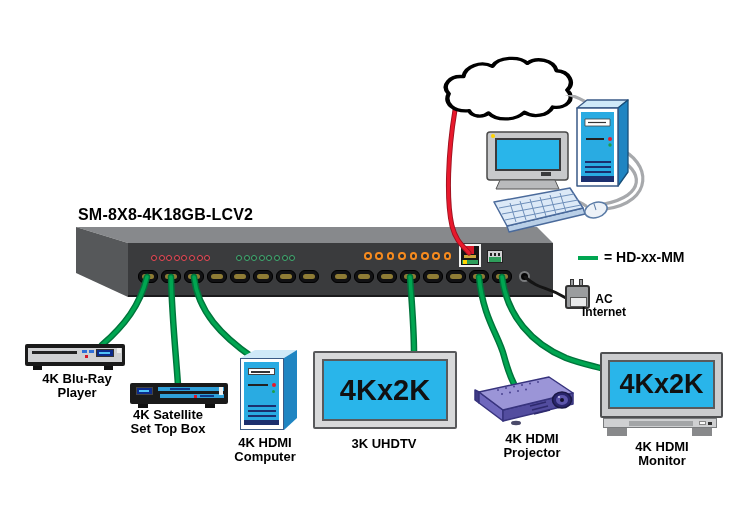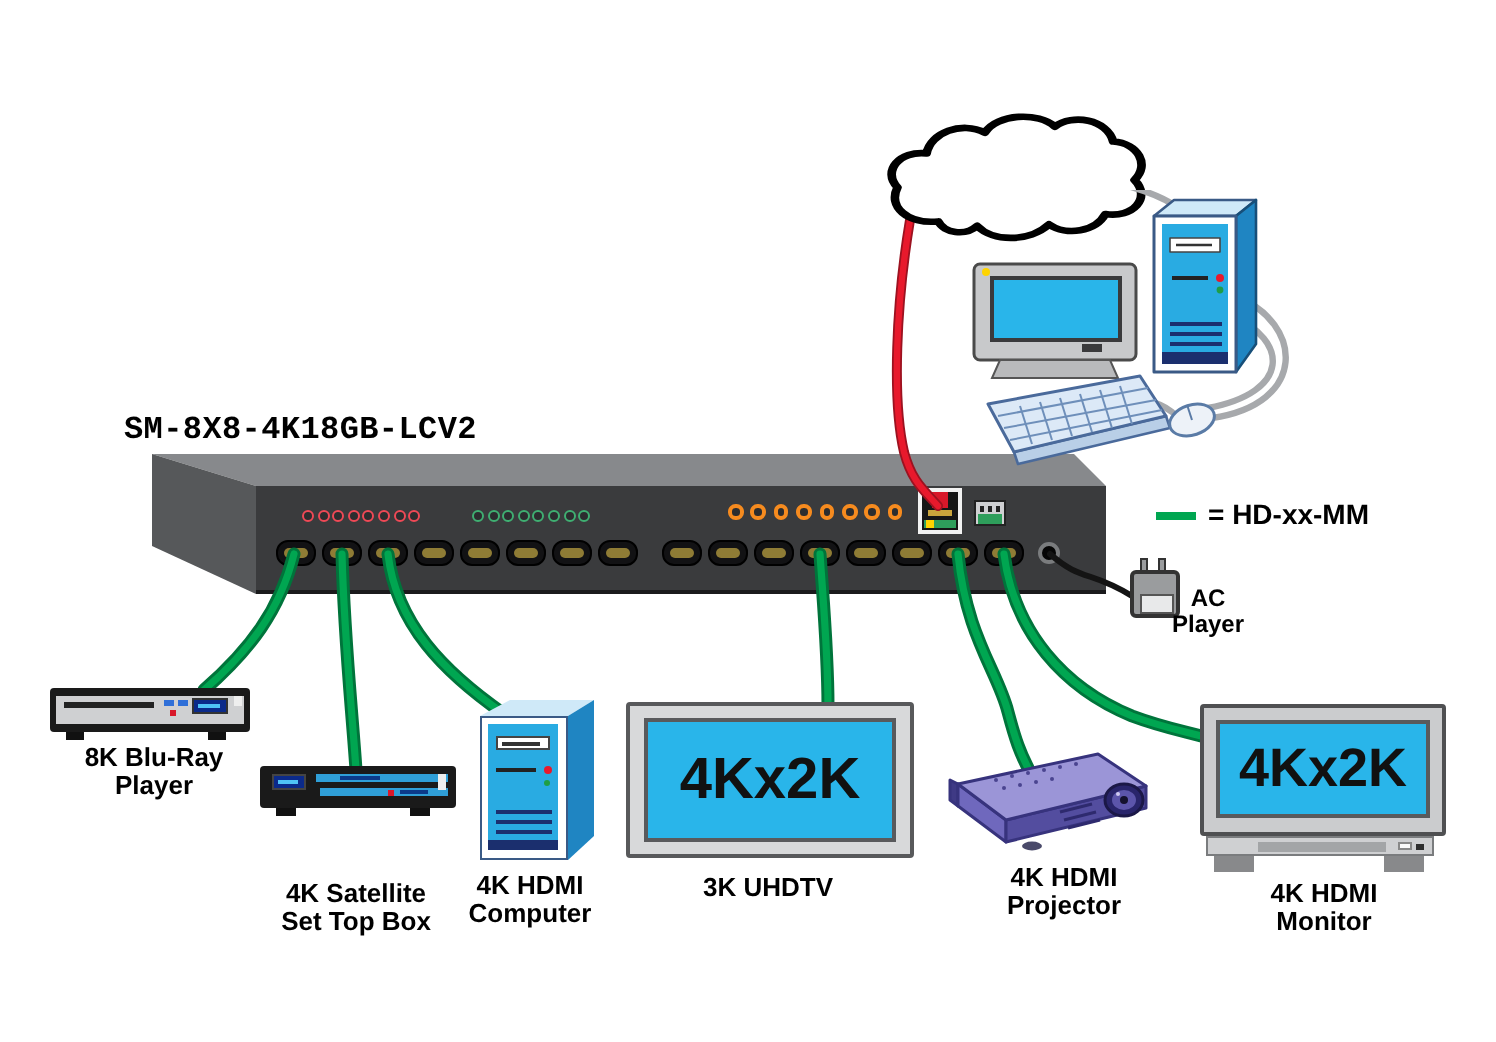--- a/index.html
+++ b/index.html
@@ -27,21 +27,21 @@
   .z3{z-index:3;} .z4{z-index:4;}
   .screen{position:absolute;z-index:4;}
   .screen-text{position:absolute;display:flex;align-items:center;justify-content:center;
                font-weight:bold;color:#111;z-index:5;}
 </style>
 </head>
 <body>
 
 <div id="stage">
 
-  <div class="abs" style="left:62px;top:206px;font-size:16px;font-weight:bold;letter-spacing:.2px;z-index:2;font-family:Liberation Mono, monospace;">SM-8X8-4K18GB-LCV2</div>
+  <div class="abs" style="left:78px;top:206px;font-size:16px;font-weight:bold;letter-spacing:.2px;z-index:2;">SM-8X8-4K18GB-LCV2</div>
 
   <div>
     <div class="sw-top"></div>
     <div class="sw-left"></div>
     <div class="sw-front"></div>
 
     <div class="led-strip" style="left:151px;top:255px;gap:1.6px">
         <span class="led" style="border-color: rgb(239, 73, 86);"></span>
         <span class="led" style="border-color: rgb(239, 73, 86);"></span>
         <span class="led" style="border-color: rgb(239, 73, 86);"></span>
@@ -244,56 +244,56 @@
   <div class="abs" style="left:604px;top:249px;font-size:14px;font-weight:bold;white-space:nowrap;z-index:4;">= HD-xx-MM</div>
 
   <div>
     <div class="abs z4" style="left:570px;top:279px;width:4px;height:8px;background:#9a9c9e;border:1.5px solid #333;box-sizing:border-box;"></div>
     <div class="abs z4" style="left:579px;top:279px;width:4px;height:8px;background:#9a9c9e;border:1.5px solid #333;box-sizing:border-box;"></div>
     <div class="abs z4" style="left:565px;top:285px;width:25px;height:24px;background:#9a9c9e;border:2px solid #333;
          border-radius:3px;box-sizing:border-box;">
       <div class="abs" style="left:3px;top:10px;width:15px;height:8px;background:#e8e9ea;border:1px solid #555;"></div>
     </div>
     <div class="lbl" style="left:565px;top:293px;width:78px;font-size:12px;line-height:13px;">AC
-Player</div>
+Internet</div>
   </div>
 
   <div>
     <div class="abs z4" style="left:25px;top:344px;width:100px;height:22px;background:#1a1a1a;border-radius:2px;"></div>
     <div class="abs z4" style="left:28px;top:348px;width:94px;height:14px;background:#cfd0d2;"></div>
     <div class="abs z4" style="left:32px;top:351px;width:45px;height:2.5px;background:#222;"></div>
     <div class="abs z4" style="left:82px;top:350px;width:5px;height:3px;background:#2f6fd8;"></div>
     <div class="abs z4" style="left:89px;top:350px;width:5px;height:3px;background:#2f6fd8;"></div>
     <div class="abs z4" style="left:85px;top:355px;width:3px;height:3px;background:#d8182a;"></div>
     <div class="abs z4" style="left:96px;top:349px;width:18px;height:8px;background:#0b2a8a;border:1px solid #333;box-sizing:border-box;">
       <div class="abs" style="left:2px;top:2px;width:11px;height:2px;background:#4fc3f7;"></div>
     </div>
     <div class="abs z4" style="left:117px;top:348px;width:4px;height:5px;background:#eee;"></div>
     <div class="abs z4" style="left:33px;top:366px;width:9px;height:4px;background:#111;"></div>
     <div class="abs z4" style="left:104px;top:366px;width:9px;height:4px;background:#111;"></div>
-    <div class="lbl" style="left:17px;top:372px;width:120px;">8K Blu-Ray
+    <div class="lbl" style="left:17px;top:372px;width:120px;">4K Blu-Ray
 Player</div>
   </div>
 
   <div>
     <div class="abs z4" style="left:130px;top:383px;width:98px;height:21px;background:#1a1a1a;border-radius:2px;"></div>
     <div class="abs z4" style="left:136px;top:387px;width:17px;height:8px;background:#0b2a8a;border:1px solid #444;box-sizing:border-box;">
       <div class="abs" style="left:2px;top:2px;width:10px;height:2px;background:#4fc3f7;"></div>
     </div>
     <div class="abs z4" style="left:158px;top:387px;width:66px;height:4px;background:#2f9fd8;">
       <div class="abs" style="left:12px;top:1px;width:20px;height:2px;background:#0b3a8a;"></div>
     </div>
     <div class="abs z4" style="left:160px;top:394px;width:64px;height:4px;background:#2f9fd8;">
       <div class="abs" style="left:34px;top:0.5px;width:3px;height:3px;background:#d8182a;"></div>
       <div class="abs" style="left:40px;top:1px;width:14px;height:2px;background:#0b3a8a;"></div>
     </div>
     <div class="abs z4" style="left:219px;top:387px;width:4px;height:8px;background:#eee;"></div>
     <div class="abs z4" style="left:138px;top:404px;width:10px;height:4px;background:#111;"></div>
     <div class="abs z4" style="left:205px;top:404px;width:10px;height:4px;background:#111;"></div>
-    <div class="lbl" style="left:118px;top:408px;width:120px;margin-top:32px;">4K Satellite
+    <div class="lbl" style="left:108px;top:408px;width:120px;">4K Satellite
 Set Top Box</div>
   </div>
 
   <div>
     <div class="abs z4" style="left:240px;top:350px;width:57px;height:8px;background:#cfe9f8;
          clip-path:polygon(0 8px,15px 0,57px 0,44px 8px);"></div>
     <div class="abs z4" style="left:284px;top:350px;width:13px;height:80px;background:#1f85c2;
          clip-path:polygon(0 8px,13px 0,13px 68px,0 80px);"></div>
     <div class="abs z4" style="left:240px;top:358px;width:44px;height:72px;background:#fff;border:1.5px solid #3a5a86;
          box-sizing:border-box;">

